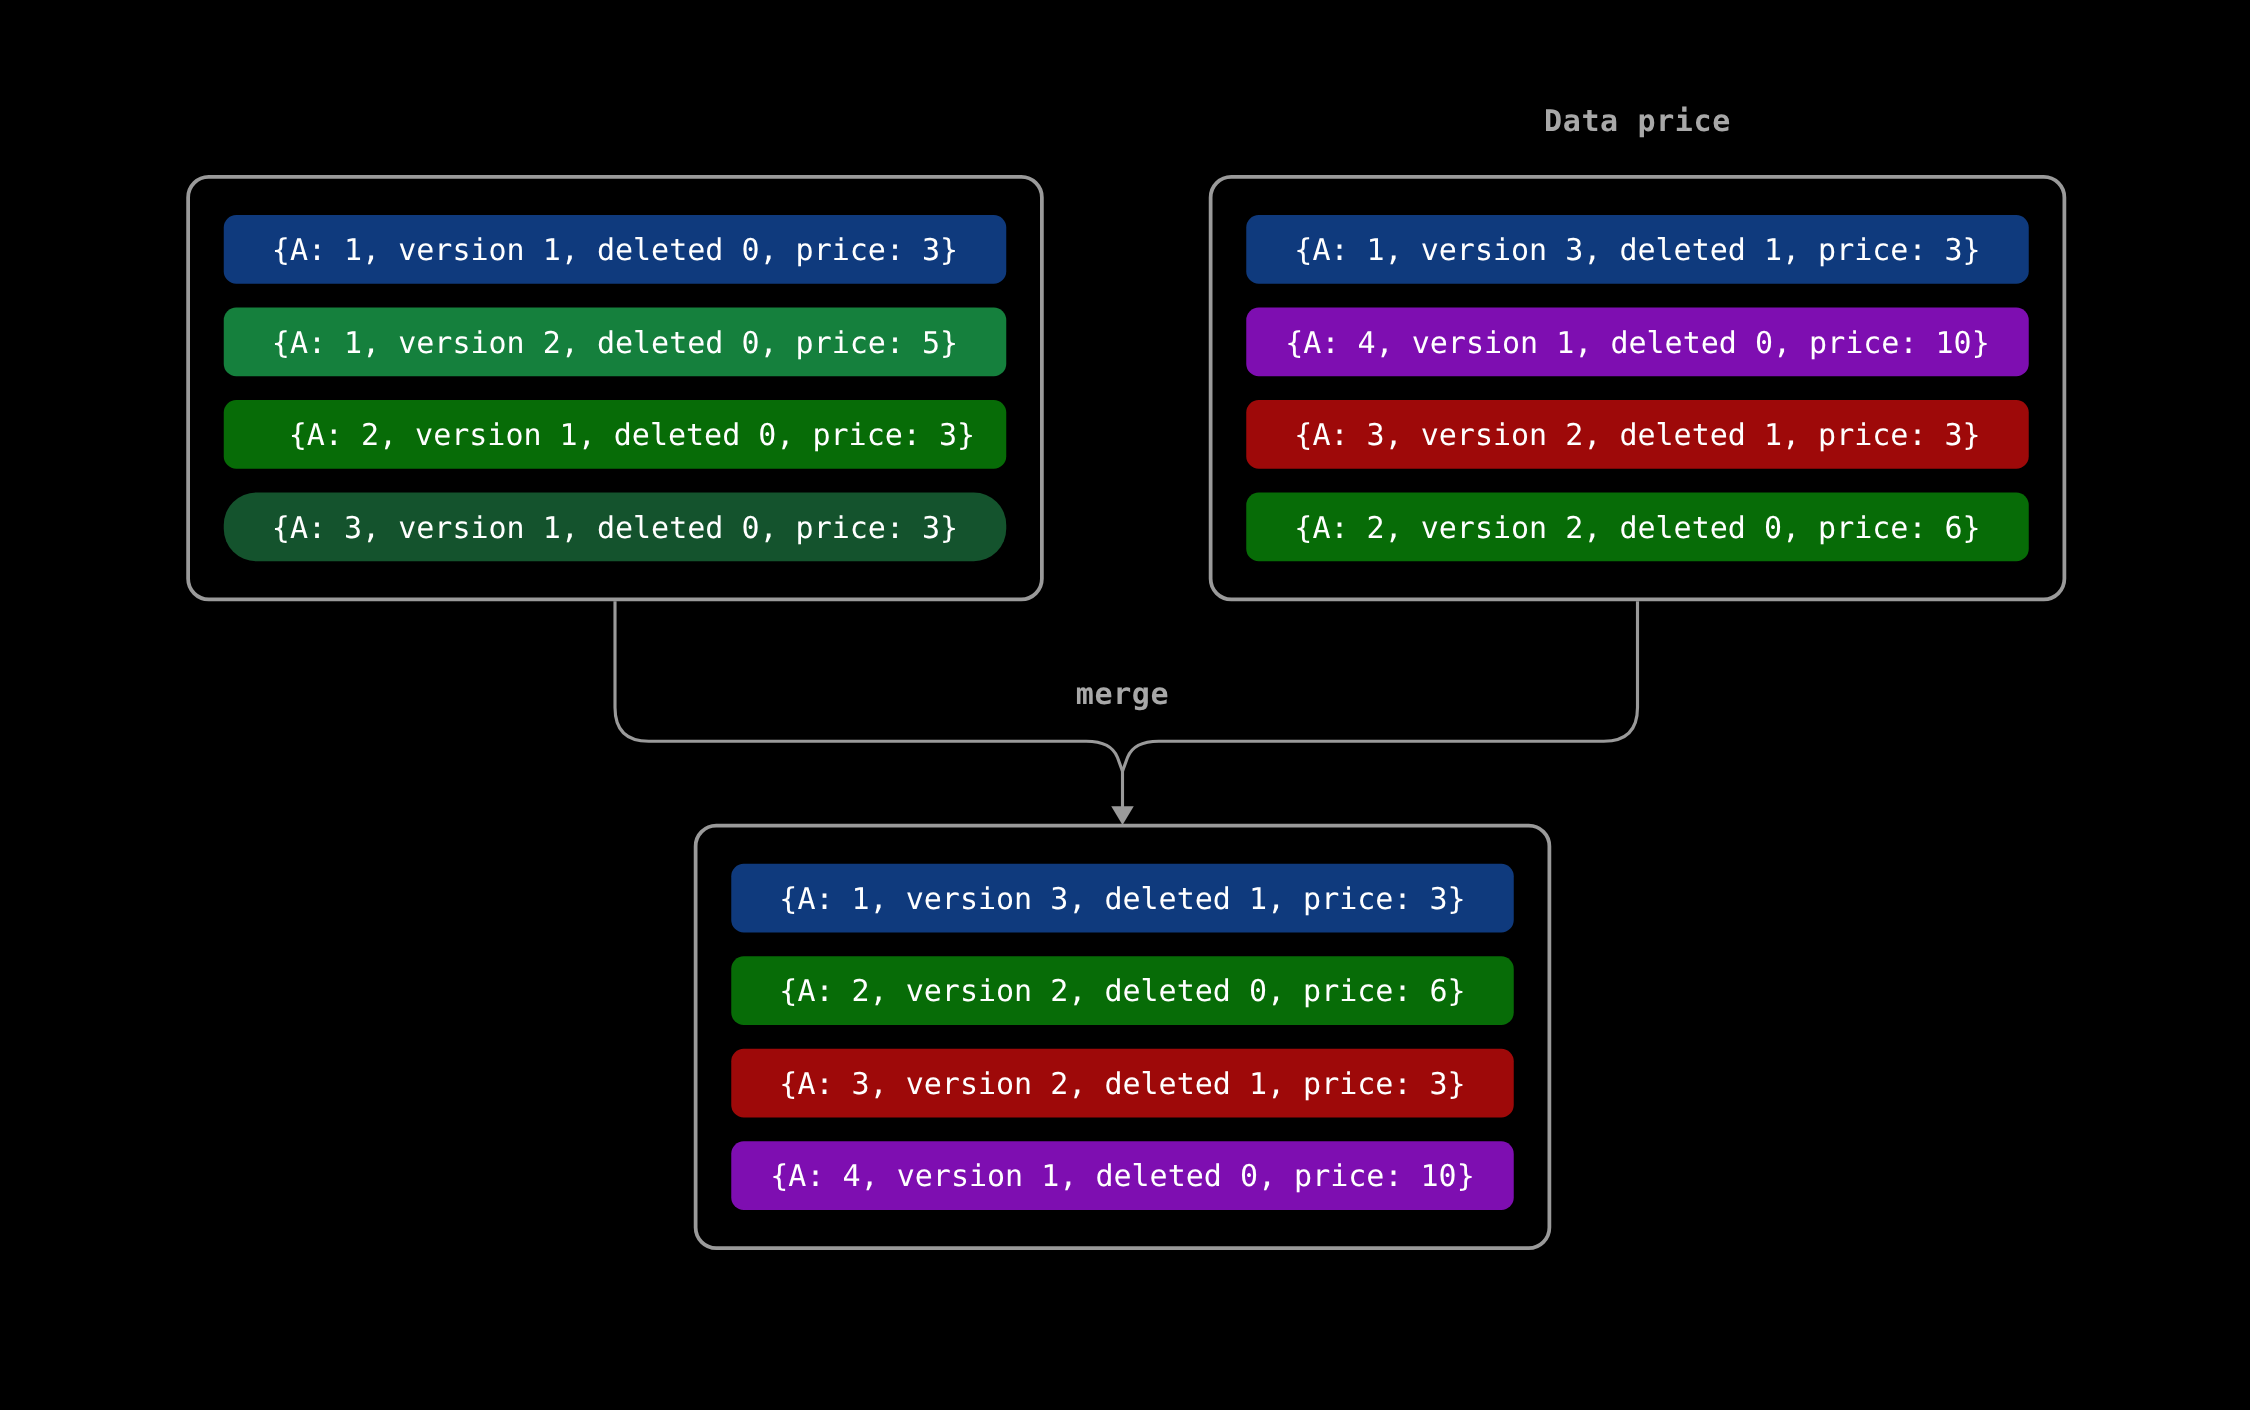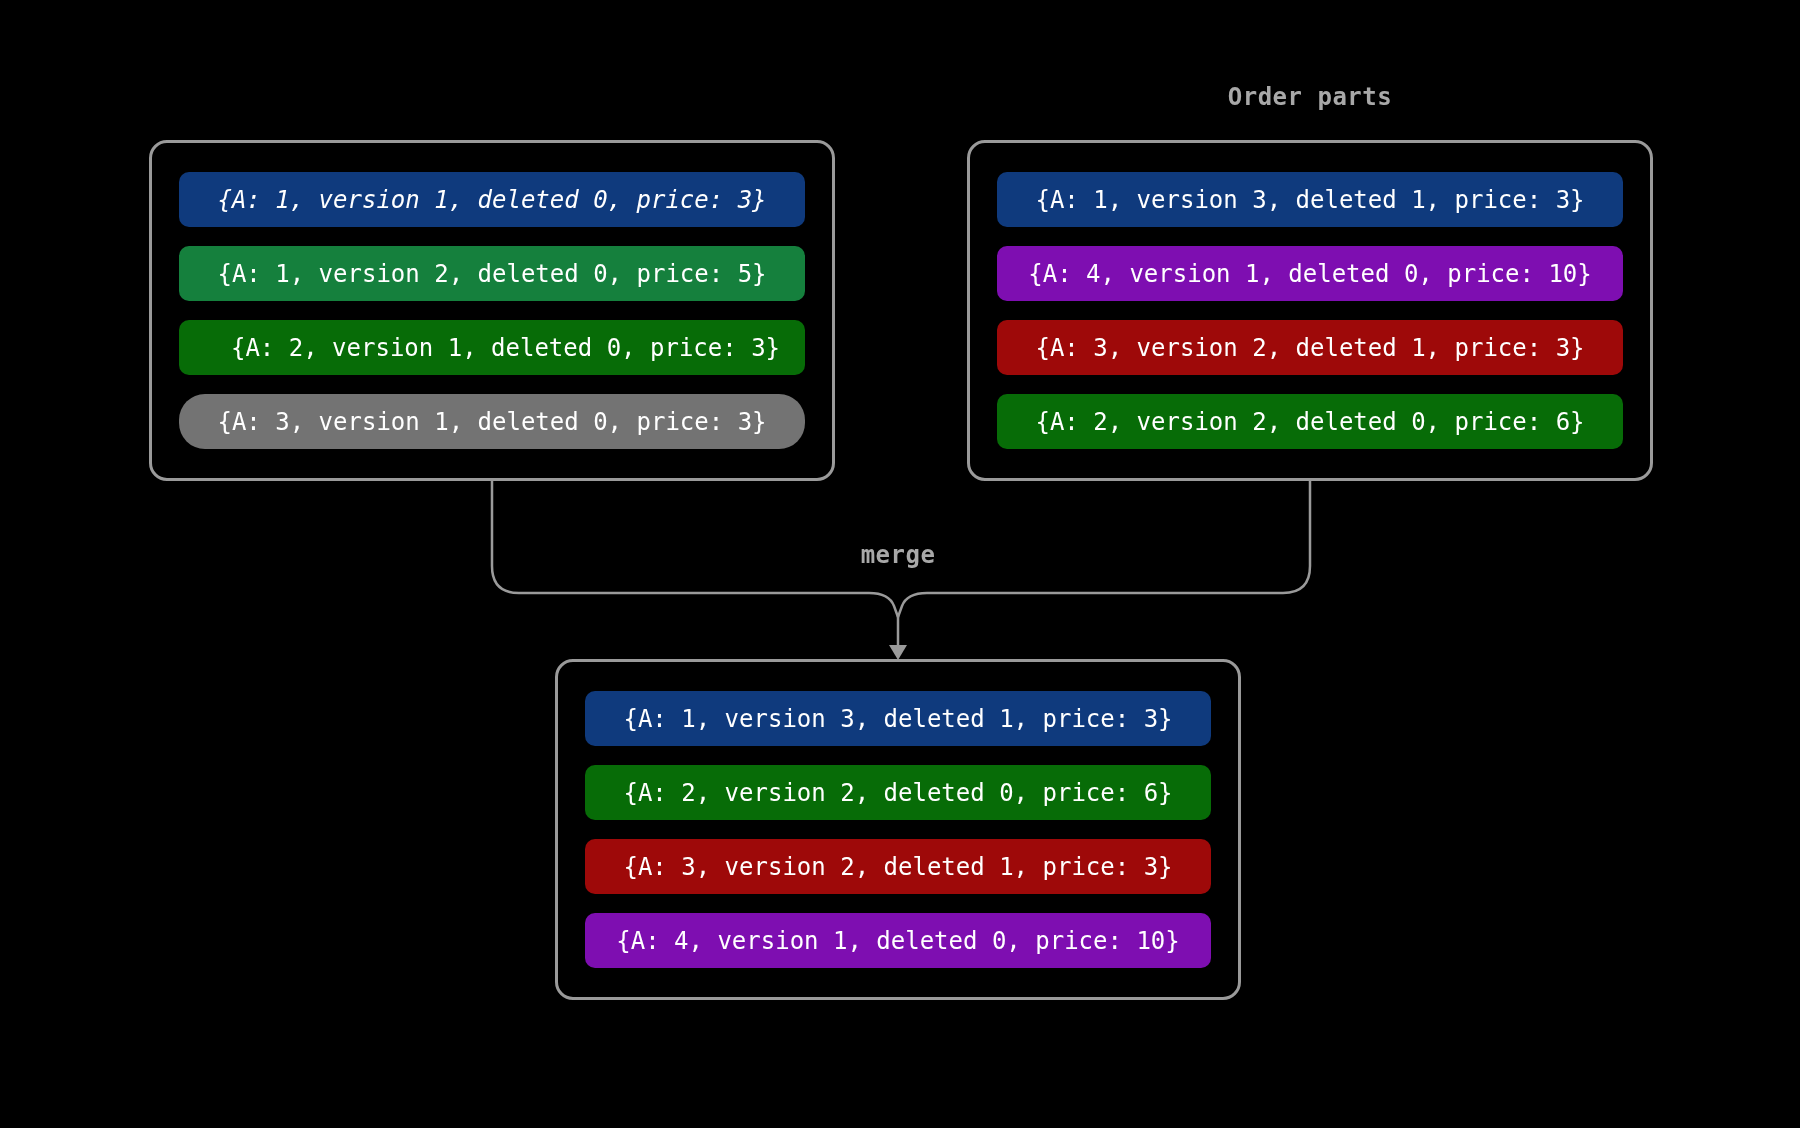--- a/index.html
+++ b/index.html
@@ -74,27 +74,27 @@
     top: 0;
     pointer-events: none;
   }
 </style>
 </head>
 <body>
 
 <div id="stage">
 
 
-  <div id="title-data-parts" class="group-title">Order parts</div>
+  <div id="title-data-parts" class="group-title">Data price</div>
 
   <div id="box-order-by-a" class="part-box">
-      <div class="row" style="background: rgb(15, 58, 125); font-style: italic;">{A: 1, version 1, deleted 0, price: 3}</div>
+      <div class="row" style="background: rgb(15, 58, 125);">{A: 1, version 1, deleted 0, price: 3}</div>
       <div class="row" style="background: #15803d;">{A: 1, version 2, deleted 0, price: 5}</div>
       <div class="row" style="background: rgb(7, 108, 7); padding-left: 27px;">{A: 2, version 1, deleted 0, price: 3}</div>
-      <div class="row" style="background: #737373; border-radius: 26px;">{A: 3, version 1, deleted 0, price: 3}</div>
+      <div class="row" style="background: #14532d; border-radius: 26px;">{A: 3, version 1, deleted 0, price: 3}</div>
     </div>
 
   <div id="box-data-parts" class="part-box">
       <div class="row" style="background: rgb(15, 58, 125);">{A: 1, version 3, deleted 1, price: 3}</div>
       <div class="row" style="background: rgb(126, 14, 177);">{A: 4, version 1, deleted 0, price: 10}</div>
       <div class="row" style="background: rgb(158, 9, 9);">{A: 3, version 2, deleted 1, price: 3}</div>
       <div class="row" style="background: rgb(7, 108, 7);">{A: 2, version 2, deleted 0, price: 6}</div>
     </div>
 
   <svg class="connector" width="1800" height="1128" viewBox="0 0 1800 1128">

